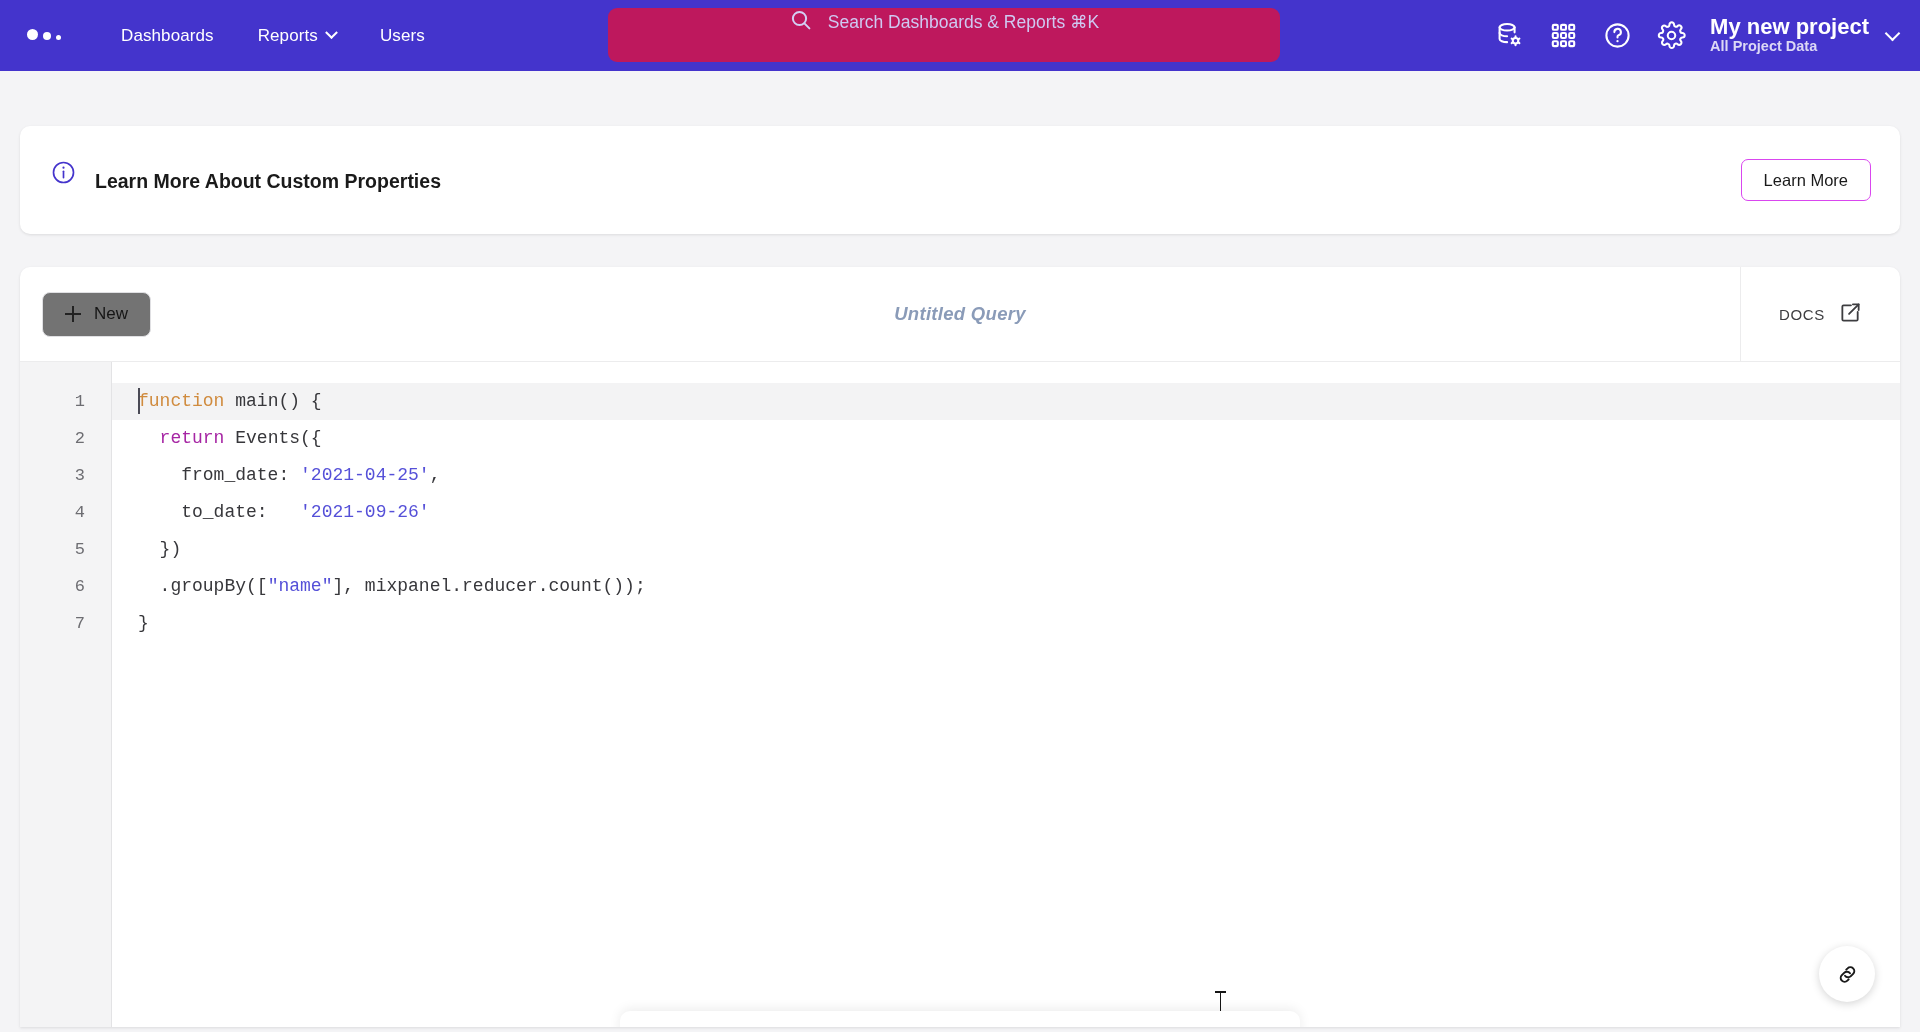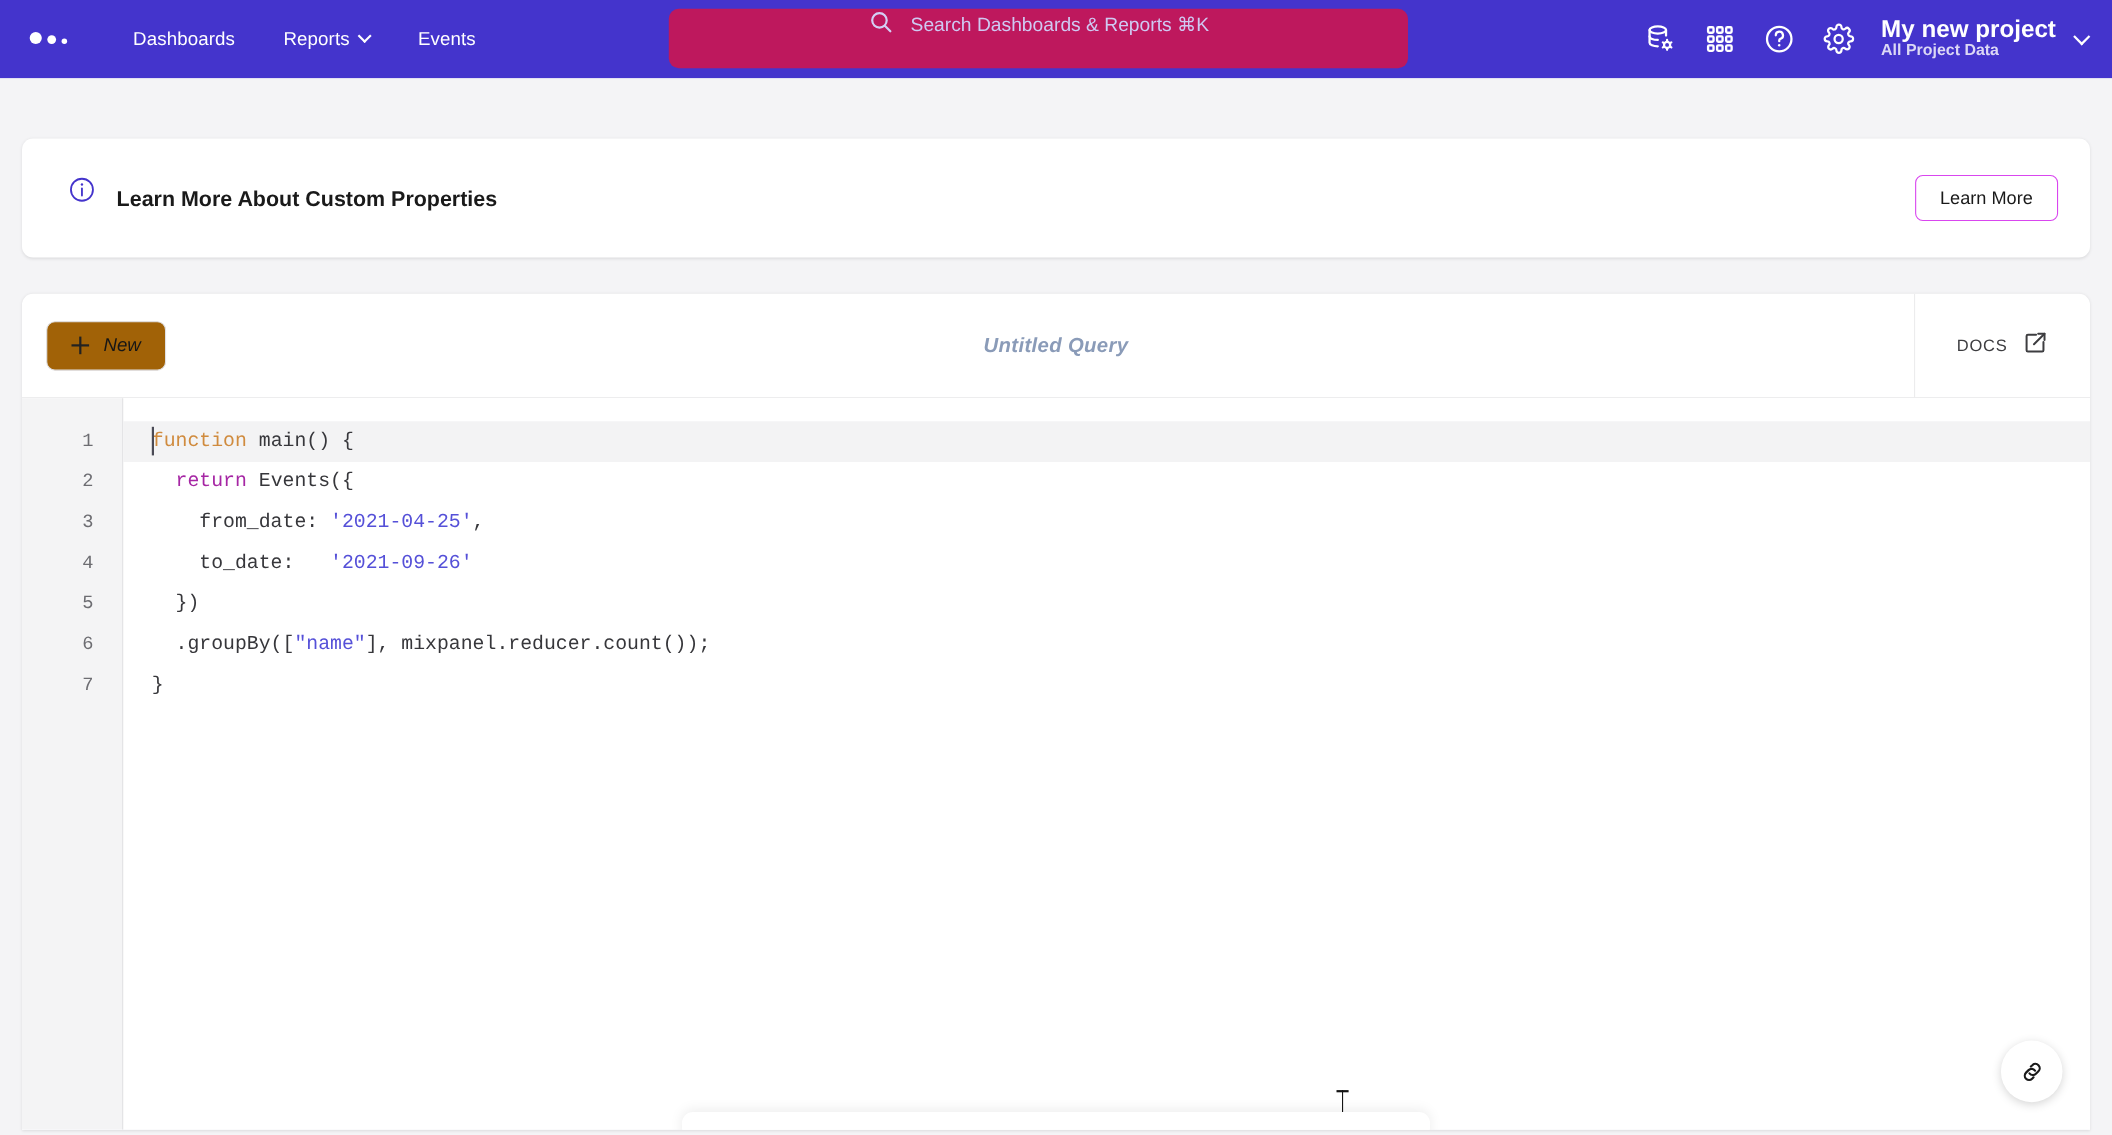--- a/index.html
+++ b/index.html
@@ -68,21 +68,21 @@
     width: 11px; height: 11px;
     border-right: 2.2px solid #ffffff; border-bottom: 2.2px solid #ffffff;
     transform: rotate(45deg); margin-top: -4px;
   }
 
   
   .banner {
     margin: 55px 20px 0 20px; height: 108px;
     background: #ffffff; border-radius: 10px;
     box-shadow: 0 1px 3px rgba(0,0,0,.10);
-    display: flex; align-items: center; position: relative; padding-left: 11px;
+    display: flex; align-items: center; position: relative;
   }
   .banner-icon {
     margin-left: 31px; margin-right: 19px;
     width: 25px; height: 25px; flex: 0 0 25px;
     align-self: flex-start; margin-top: 34px;
   }
   .banner-body { flex: 1; padding-top: 2px; }
   .banner-title { font-size: 19.5px; font-weight: bold; color: #1a1a1a; line-height: 28px; }
   .banner-desc  { font-size: 17px; color: #45474b; line-height: 27px; margin-top: 6px; }
   .learn-btn {
@@ -99,25 +99,24 @@
     background: #ffffff; border-radius: 10px 10px 0 0;
     box-shadow: 0 1px 3px rgba(0,0,0,.10);
     height: 760px; overflow: hidden; position: relative;
   }
   .card-toolbar {
     height: 95px; display: flex; align-items: center;
     border-bottom: 1px solid #ececed; position: relative;
   }
   .new-btn {
     margin-left: 22px; height: 45px; padding: 0 22px;
-    border: 1px solid #e0e0e3; border-radius: 8px; background: #a16207;
+    border: 1px solid #e0e0e3; border-radius: 8px; background: #737373;
     display: flex; align-items: center; gap: 13px; cursor: pointer;
     font-size: 17px; color: #161616;
     font-family: "Liberation Sans", sans-serif;
-    font-style: italic;
   }
   .plus {
     position: relative; width: 16px; height: 16px; display: block;
   }
   .plus::before, .plus::after {
     content: ""; position: absolute; background: #222;
   }
   .plus::before { left: 7px; top: 0; width: 2px; height: 16px; }
   .plus::after  { top: 7px; left: 0; height: 2px; width: 16px; }
 
@@ -199,21 +198,21 @@
 
   <nav class="nav">
     <div class="nav-item">
       <span>Dashboards</span>
     </div>
     <div class="nav-item">
       <span>Reports</span>
       <span class="chev"></span>
     </div>
     <div class="nav-item">
-      <span>Events</span>
+      <span>Users</span>
     </div>
   </nav>
 
   <div class="search-wrap">
     <div class="search-inner">
       <span>
         <svg width="24" height="24" viewBox="0 0 24 24" fill="none" stroke="#d4cff5" stroke-width="2" stroke-linecap="round">
           <circle cx="10.5" cy="10.5" r="6.6"></circle>
             <line x1="15.4" y1="15.4" x2="20.4" y2="20.4"></line>
         </svg>

